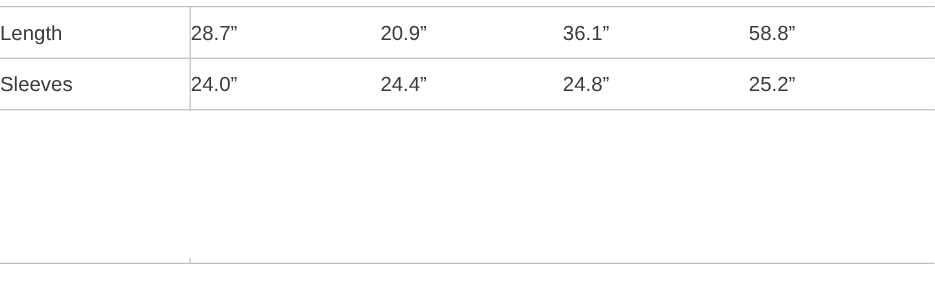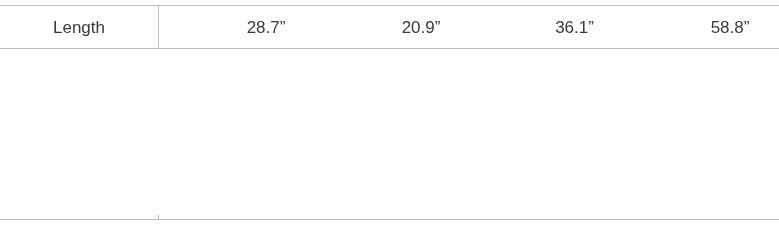--- a/index.html
+++ b/index.html
@@ -35,39 +35,39 @@
     height: 43px;
   }
 
   .tbl td {
     padding: 0;
     border-top: 1px solid #bdbdbd;
     border-bottom: 1px solid #bdbdbd;
     color: #3a3a3a;
     font-size: 17px;
     font-weight: 400;
-    text-align: center;
+    text-align: left;
     vertical-align: middle;
     white-space: nowrap;
     line-height: 1;
   }
 
   .tbl tr:first-child td { border-top: 1px solid #bdbdbd; }
 
   
   .tbl td.label-cell {
     width: 158px;
     border-right: 1px solid #bdbdbd;
   }
 
   
   .tbl td.value-cell {
     width: 155px;
   }
-  .tbl td.value-cell.c2 { width: 158px; padding-left: 28px; }
+  .tbl td.value-cell.c2 { width: 158px; }
   .tbl td.value-cell.c3 { width: 152px; }
   .tbl td.value-cell.c4 { width: 155px; }
   .tbl td.value-cell.c5 { width: 156px; }
 
   
   .bottom-rule {
     position: absolute;
     left: 0;
     top: 219px;
     width: 779px;
@@ -93,20 +93,27 @@
 
       <tr>
         <td class="label-cell">Length</td>
         <td class="value-cell c2">28.7”</td>
         <td class="value-cell c3">20.9”</td>
         <td class="value-cell c4">36.1”</td>
         <td class="value-cell c5">58.8”</td>
       </tr>
 
 
+      <tr>
+        <td class="label-cell">Sleeves</td>
+        <td class="value-cell c2">24.0”</td>
+        <td class="value-cell c3">24.4”</td>
+        <td class="value-cell c4">24.8”</td>
+        <td class="value-cell c5">25.2”</td>
+      </tr>
 
 
 
     </tbody>
   </table>
 
   <div class="divider-tail"></div>
   <div class="bottom-rule"></div>
 
 </div>

